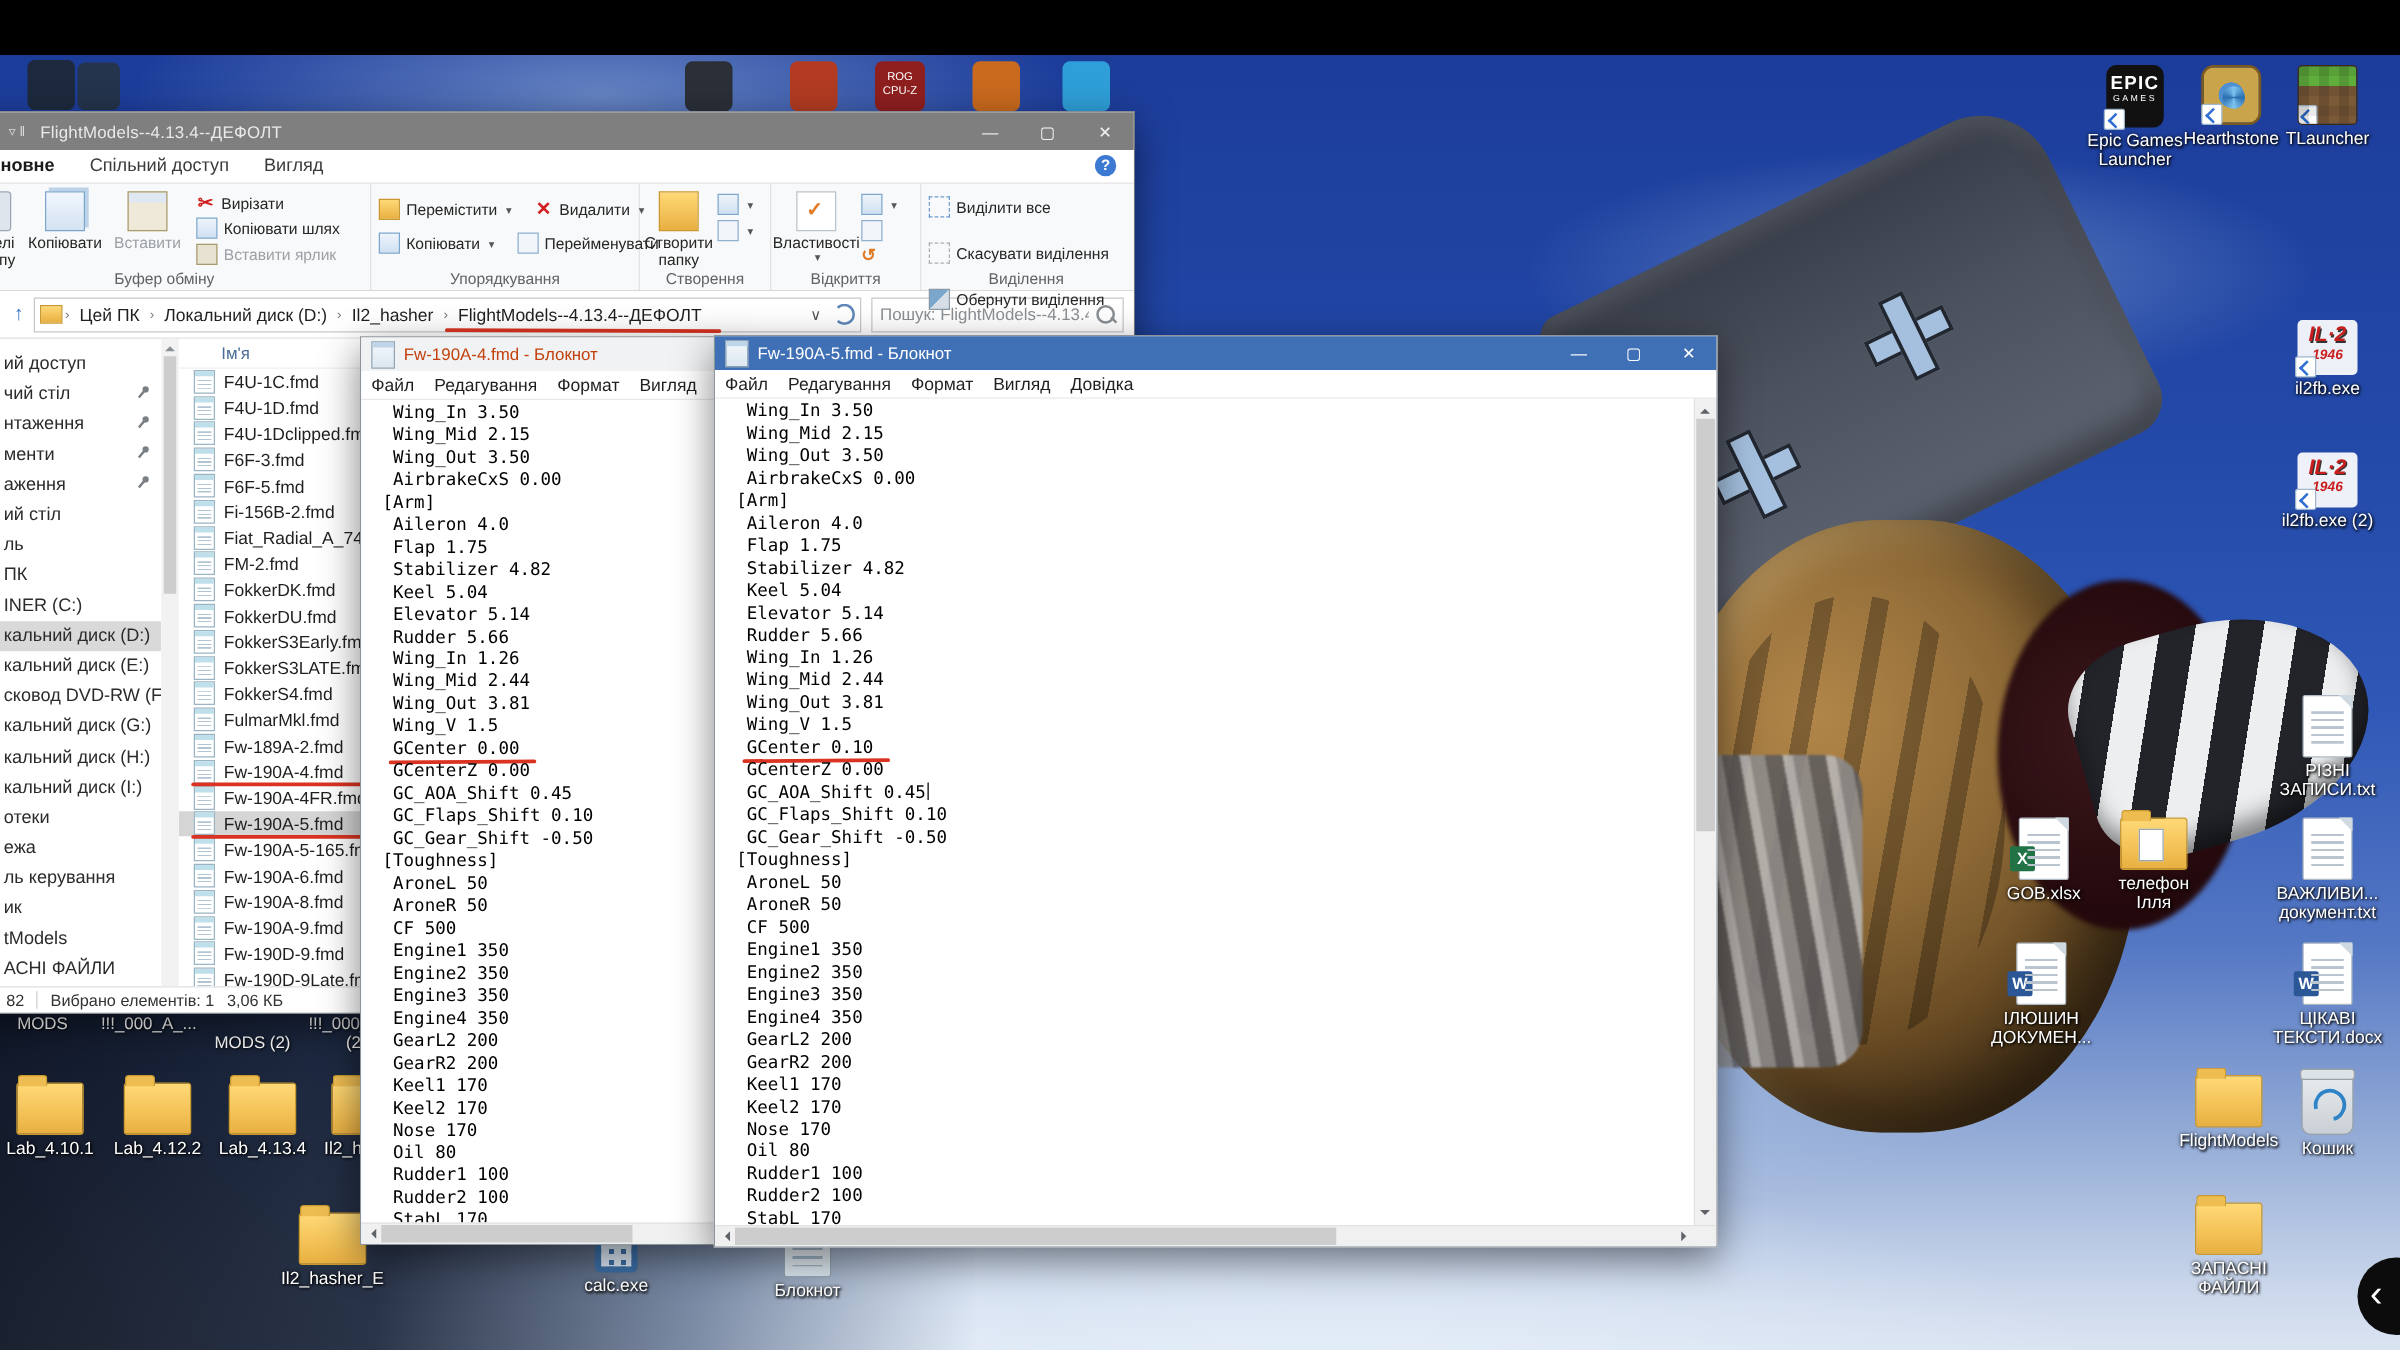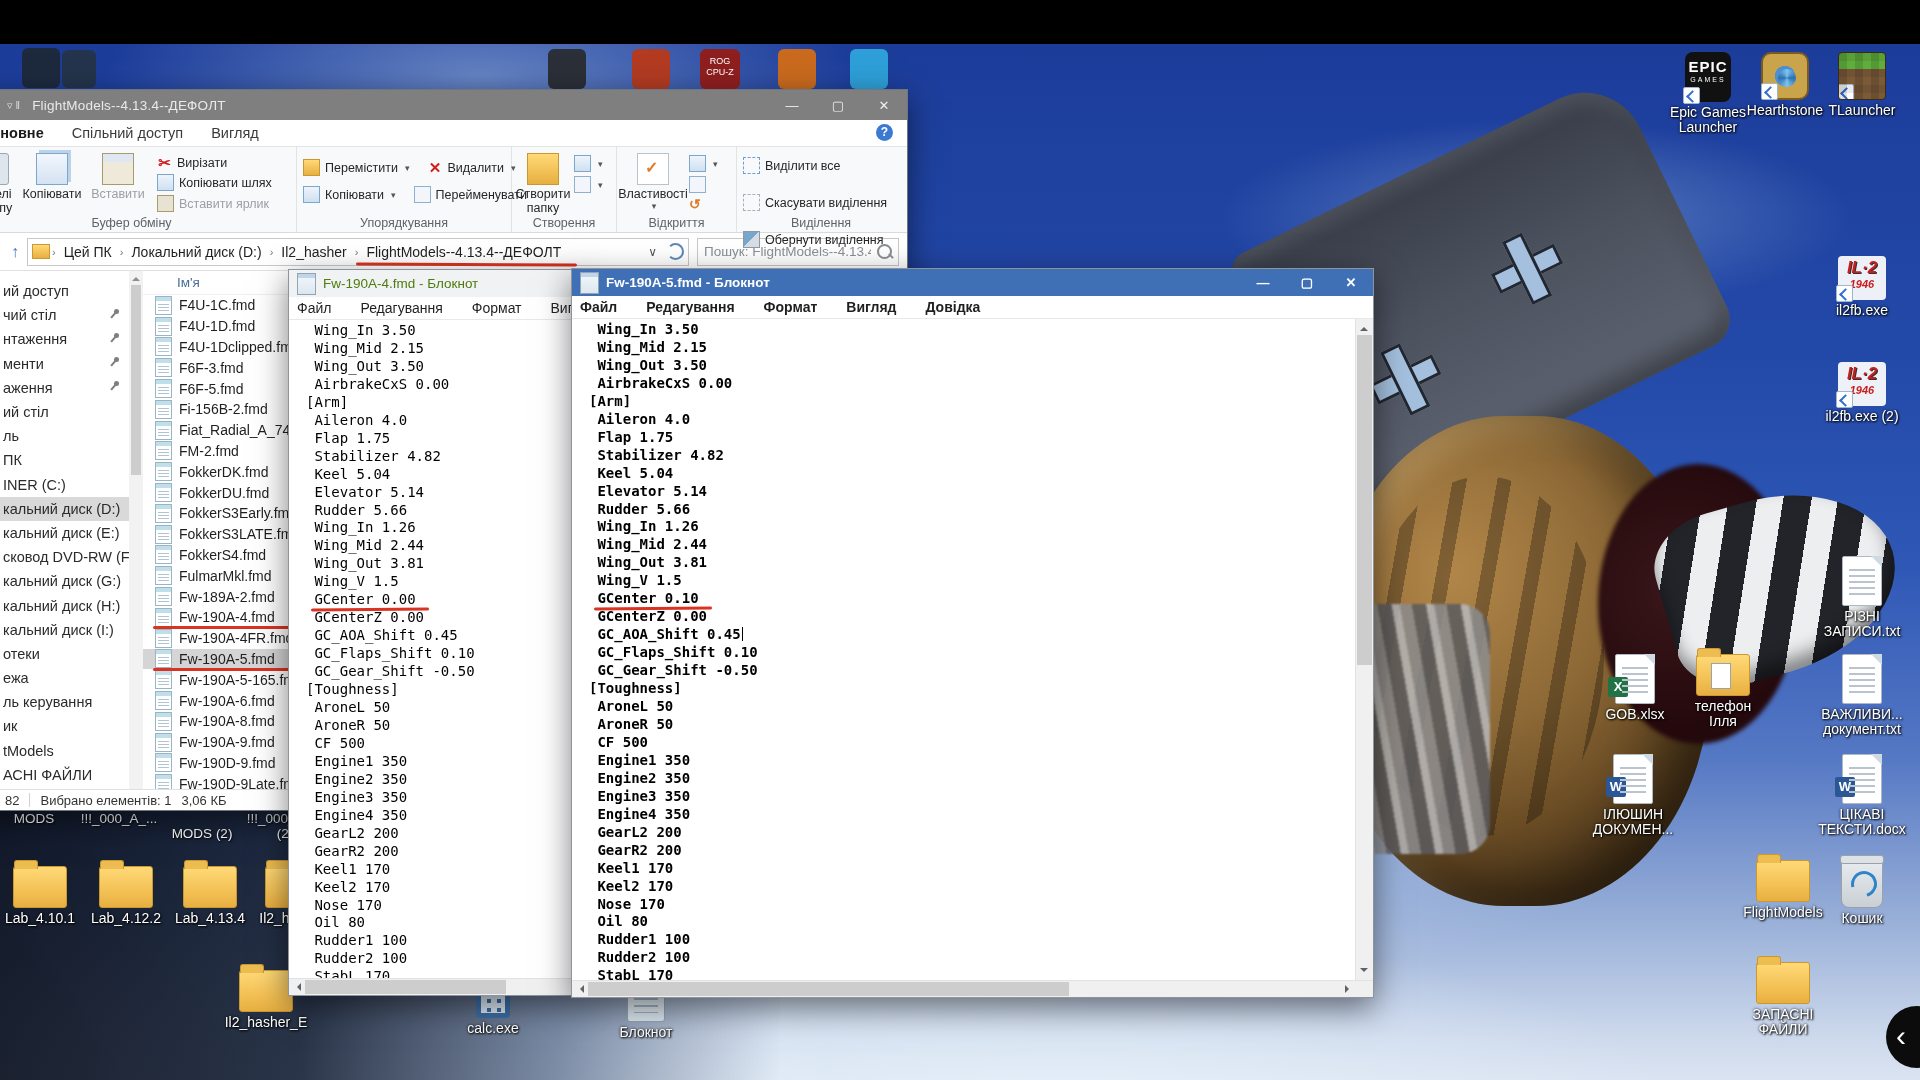--- a/index.html
+++ b/index.html
@@ -178,30 +178,30 @@
   .fmdic::after{content:'';position:absolute;left:2px;right:2px;top:7px;height:7px;
     background:repeating-linear-gradient(180deg,#b0c4d2 0 1px,transparent 1px 3px);}
   .ex-status{height:20px;border-top:1px solid #e0e0e0;background:#fff;display:flex;align-items:center;font-size:13px;color:#333;gap:10px;padding-left:38px;flex:none;}
   .ex-status .divv{width:1px;height:14px;background:#d0d0d0;}
   .view-ics{margin-left:auto;margin-right:8px;display:flex;gap:6px;}
   .view-ic{width:14px;height:12px;border:1px solid #9aa4ad;background:#eef2f5;}
 
   
   .notepad{display:flex;flex-direction:column;border:1px solid #8d949b;}
   #np-left{left:288px;top:225px;width:287px;height:725px;z-index:20;}
-  #np-right{left:571px;top:224px;width:801px;height:728px;z-index:30;font-weight:bold;}
+  #np-right{left:571px;top:224px;width:801px;height:728px;z-index:30;}
   .np-title{height:27px;display:flex;align-items:center;font-size:13.5px;flex:none;gap:7px;padding-left:8px;}
-  #np-left .np-title{background:#f1f2f3;color:#4d7c0f;}
+  #np-left .np-title{background:#f1f2f3;color:#c2410c;}
   #np-right .np-title{background:#3f6fb4;color:#fff;}
   .np-ico{width:17px;height:20px;background:linear-gradient(180deg,#f4f8fb,#dbe7f0);border:1px solid #93a5b5;position:relative;flex:none;}
   .np-ico::before{content:'';position:absolute;left:0;right:0;top:0;height:4px;background:#bfd6ea;}
   .np-caps{margin-left:auto;display:flex;height:100%;}
   .np-caps .cb{width:44px;display:flex;align-items:center;justify-content:center;font-size:13px;}
   #np-right .np-caps .cb{color:#fff;}
-  .np-menu{height:22px;background:#fff;border-bottom:1px solid #e8e8e8;display:flex;align-items:center;font-size:14px;color:#1f1f1f;gap:13px;flex:none;}
+  .np-menu{height:22px;background:#fff;border-bottom:1px solid #e8e8e8;display:flex;align-items:center;font-size:14px;color:#1f1f1f;gap:0;flex:none;}
   .np-menu span{padding:0 8px;}
   .np-body{flex:1;display:flex;min-height:0;}
   .np-text{flex:1;background:#fff;overflow:hidden;padding:2px 0 0 17px;
     font-family:"DejaVu Sans Mono","Liberation Mono",monospace;font-size:14px;line-height:17.95px;color:#000;}
   .nline{white-space:pre;position:relative;}
   .nline.underline::after{content:'';position:absolute;left:5px;top:16.5px;width:118px;height:3px;background:#da3322;border-radius:2px;transform:rotate(-.4deg);}
   .nline.cursor .lt::after{content:'';display:inline-block;width:1.2px;height:14px;background:#000;vertical-align:-2px;margin-left:1px;}
   .np-vsb{width:17px;flex:none;background:#f0f0f0;position:relative;border-left:1px solid #e2e2e2;}
   .np-vsb .a-up{position:absolute;top:4px;left:4px;width:0;height:0;border:4.5px solid transparent;border-bottom-color:#5f6368;}
   .np-vsb .a-dn{position:absolute;bottom:4px;left:4px;width:0;height:0;border:4.5px solid transparent;border-top-color:#5f6368;}

